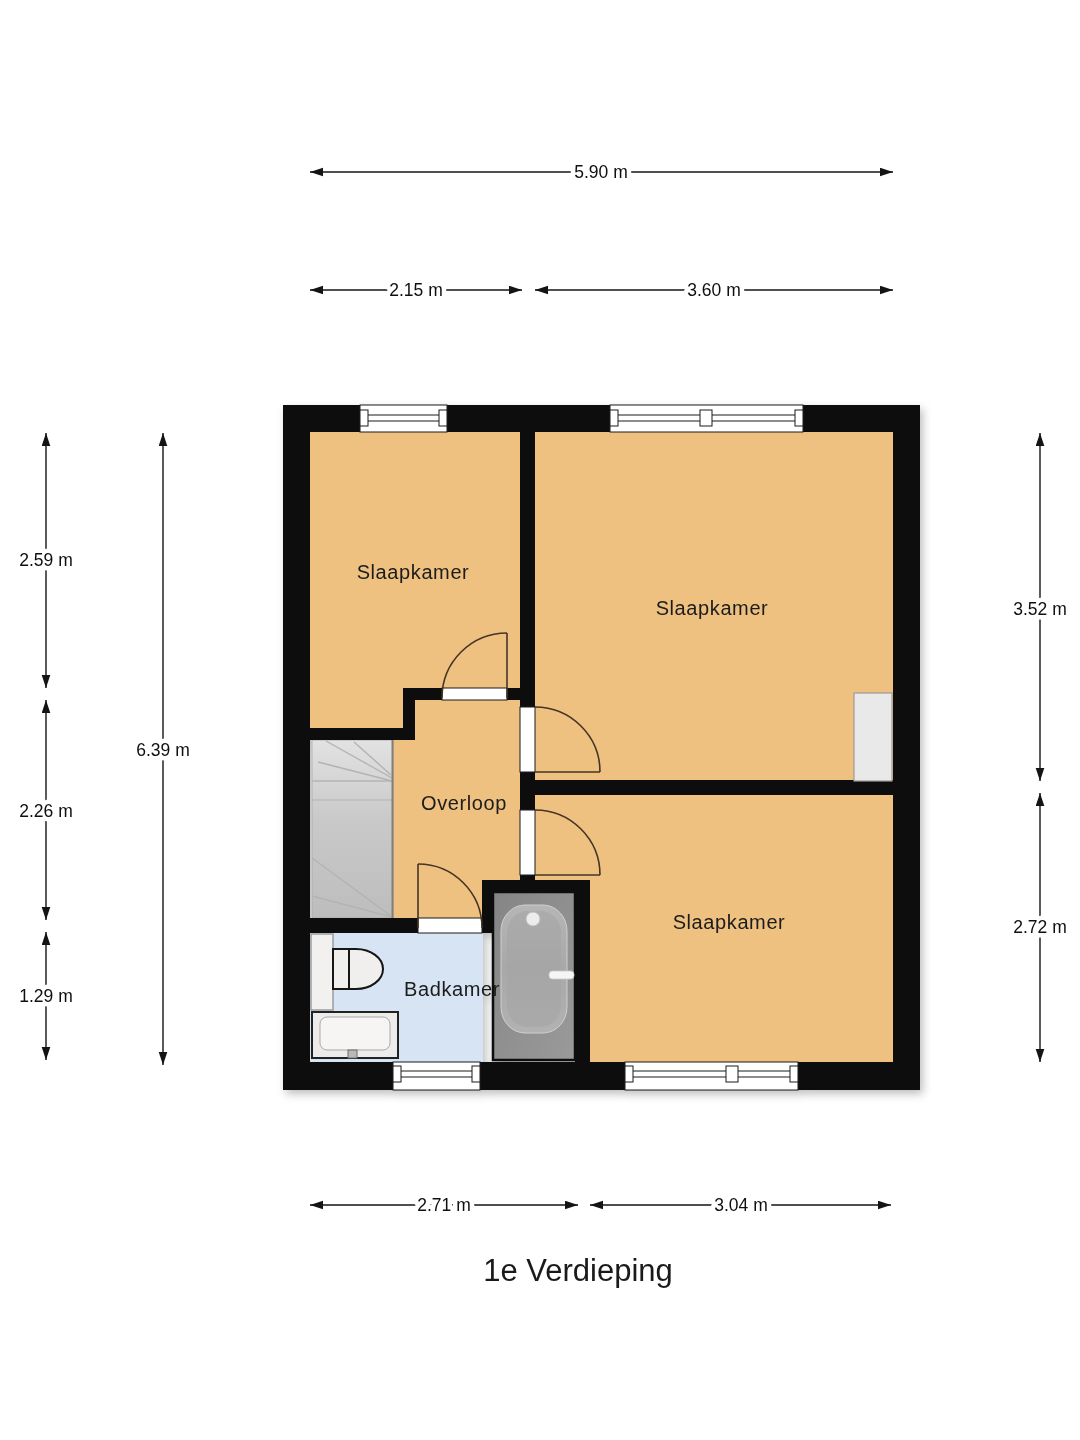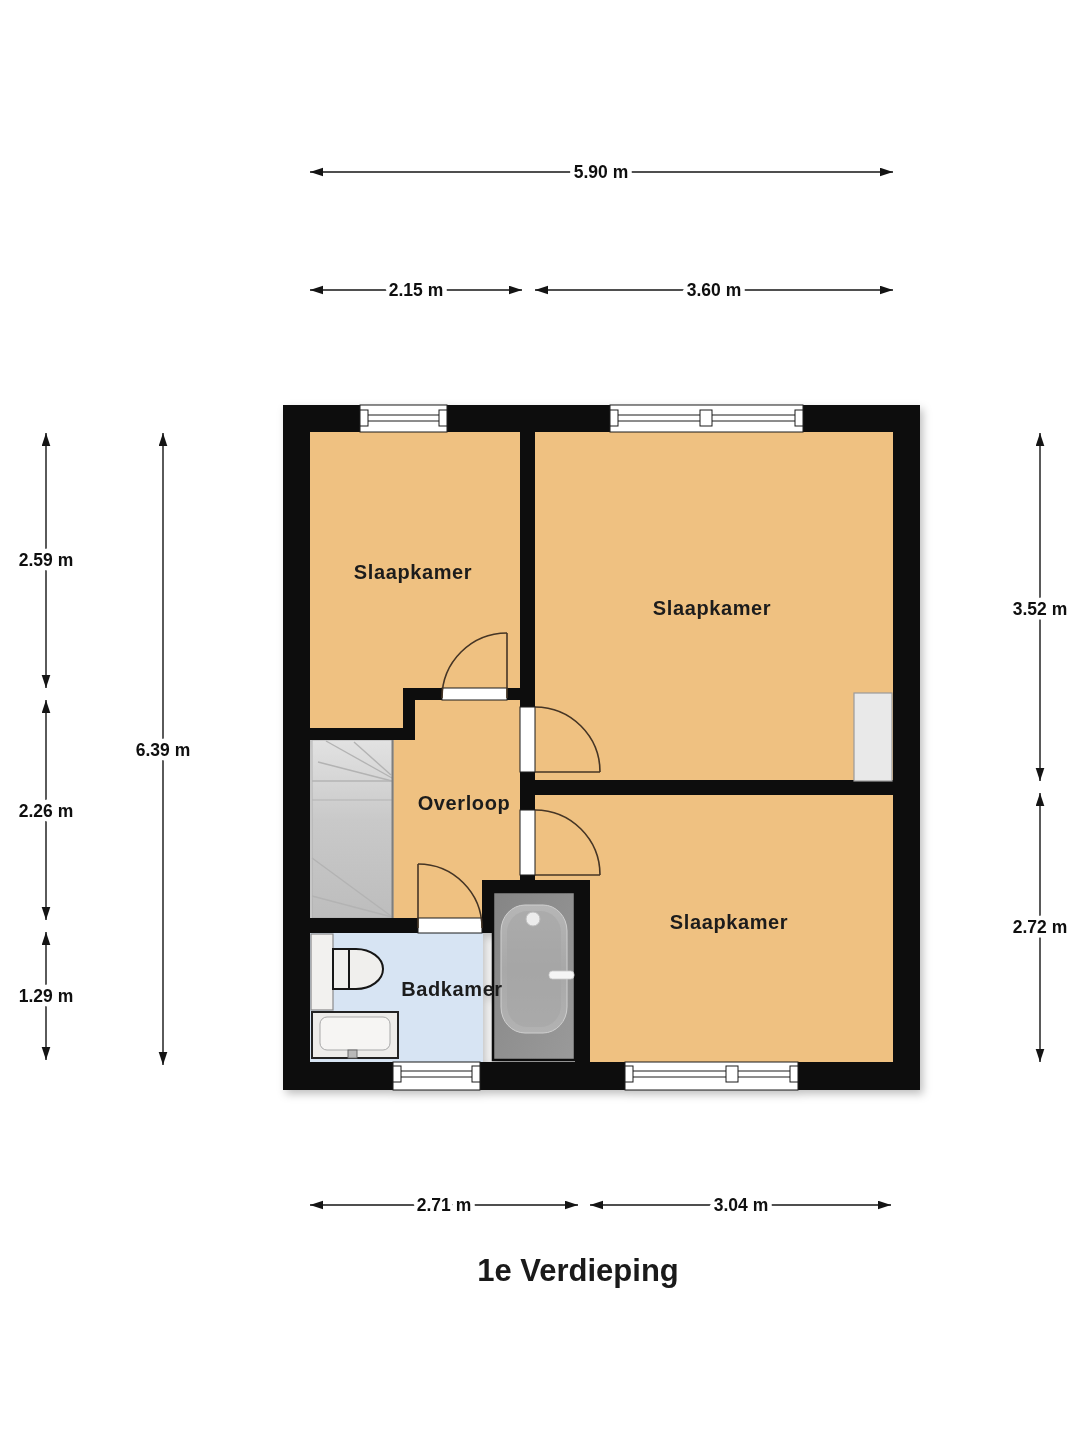--- a/index.html
+++ b/index.html
@@ -6,21 +6,20 @@
     margin: 0;
     padding: 0;
     background: #ffffff;
   }
   .page {
     width: 1080px;
     height: 1440px;
     position: relative;
     background: #ffffff;
     overflow: hidden;
-    font-weight: bold;
   }
   svg { display: block; }
   text {
     font-family: "Liberation Sans", "DejaVu Sans", sans-serif;
     fill: #1c1c1c;
   }
   .room-label {
     font-size: 20px;
     letter-spacing: 0.6px;
     text-anchor: middle;

